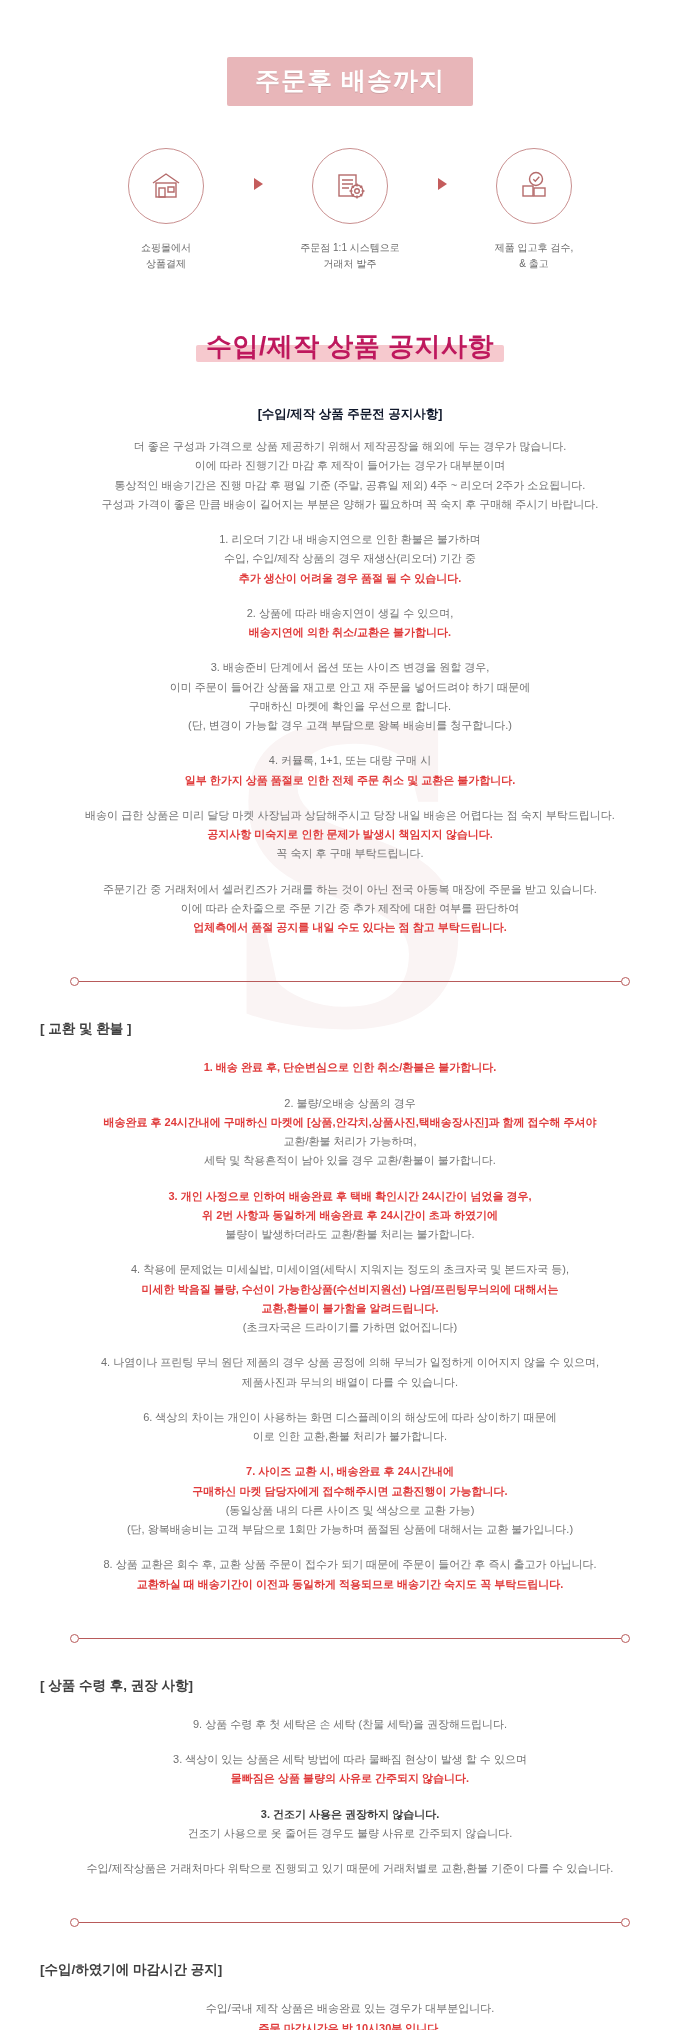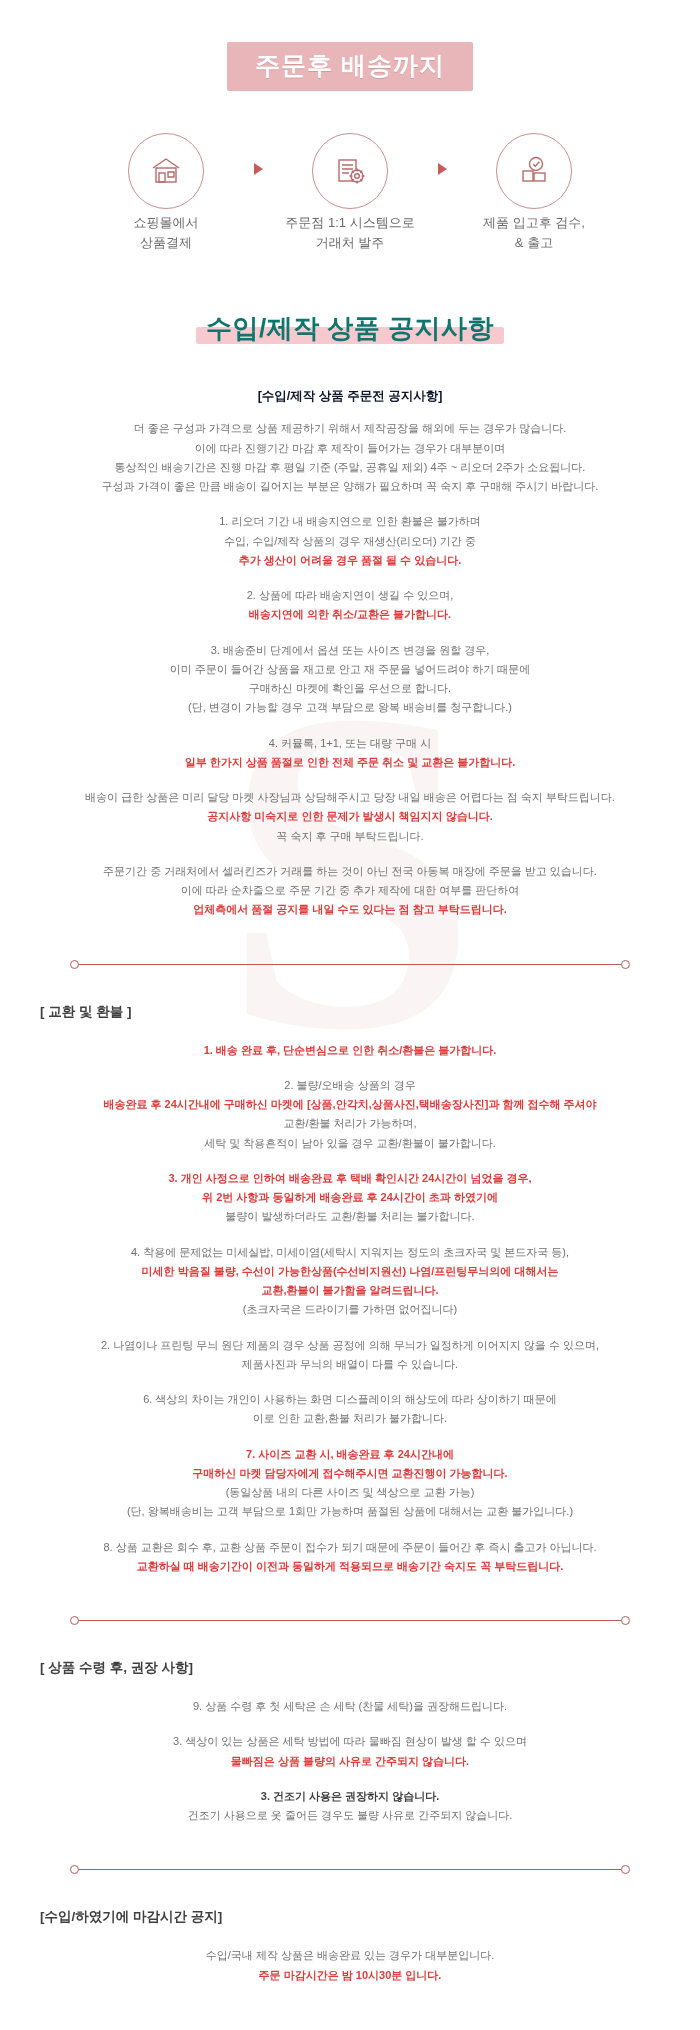--- a/index.html
+++ b/index.html
@@ -29,21 +29,21 @@
     font-family:"Liberation Serif","DejaVu Serif",serif;
     font-weight:700;
     z-index:0;
     user-select:none;
   }
   .content{position:relative;z-index:2;}
 
   
   .banner-wrap{
     text-align:center;
-    padding-top:42px;
+    padding-top:57px;
   }
   .banner{
     display:inline-block;
     background:#e8b6b9;
     color:#ffffff;
     font-size:25px;
     font-weight:700;
     letter-spacing:1px;
     padding:7px 28px 9px;
     border-radius:2px;
@@ -65,22 +65,22 @@
   .circle{
     width:74px;height:74px;
     margin:0 auto;
     border:1.5px solid #c98f8f;
     border-radius:50%;
     display:flex;align-items:center;justify-content:center;
     background:#fff;
   }
   .circle svg{display:block;}
   .step-label{
-    margin-top:4px;
-    font-size:13px;
+    margin-top:16px;
+    font-size:10px;
     line-height:1.55;
     color:#6b6b6b;
   }
   .arrow{
     width:34px;
     display:flex;
     align-items:center;
     justify-content:center;
     padding-top:30px;
   }
@@ -108,21 +108,21 @@
     left:0;right:0;
     top:16px;bottom:2px;
     background:#f6c9ce;
     z-index:0;
     border-radius:2px;
   }
   .title-wrap .hl b{
     position:relative;
     z-index:1;
     font-size:26px;
-    color:#0f766e;
+    color:#be185d;
     font-weight:700;
     letter-spacing:0.5px;
   }
 
   
   .sect{
     margin:0 auto;
     width:620px;
     text-align:center;
   }
@@ -322,21 +322,21 @@
       </p>
 
       <p class="blk">
         <span>4. 착용에 문제없는 미세실밥, 미세이염(세탁시 지워지는 정도의 초크자국 및 본드자국 등),</span><br>
         <span class="red">미세한 박음질 불량, 수선이 가능한상품(수선비지원선) 나염/프린팅무늬의에 대해서는</span><br>
         <span class="red">교환,환불이 불가함을 알려드립니다.</span><br>
         <span>(초크자국은 드라이기를 가하면 없어집니다)</span>
       </p>
 
       <p class="blk">
-        <span>2. 나염이나 프린팅 무늬 원단 제품의 경우 상품 공정에 의해 무늬가 일정하게 이어지지 않을 수 있으며,</span><br>
+        <span>4. 나염이나 프린팅 무늬 원단 제품의 경우 상품 공정에 의해 무늬가 일정하게 이어지지 않을 수 있으며,</span><br>
         <span>제품사진과 무늬의 배열이 다를 수 있습니다.</span>
       </p>
 
       <p class="blk">
         <span>6. 색상의 차이는 개인이 사용하는 화면 디스플레이의 해상도에 따라 상이하기 때문에</span><br>
         <span>이로 인한 교환,환불 처리가 불가합니다.</span>
       </p>
 
       <p class="blk">
         <span class="red">7. 사이즈 교환 시, 배송완료 후 24시간내에</span><br>
@@ -367,20 +367,21 @@
       <p class="blk">
         <span>3. 색상이 있는 상품은 세탁 방법에 따라 물빠짐 현상이 발생 할 수 있으며</span><br>
         <span class="red">물빠짐은 상품 불량의 사유로 간주되지 않습니다.</span>
       </p>
 
       <p class="blk">
         <span class="dark">3. 건조기 사용은 권장하지 않습니다.</span><br>
         <span>건조기 사용으로 옷 줄어든 경우도 불량 사유로 간주되지 않습니다.</span>
       </p>
 
+      <p class="blk gap-lg">수입/제작상품은 거래처마다 위탁으로 진행되고 있기 때문에 거래처별로 교환,환불 기준이 다를 수 있습니다.</p>
     </div>
 
     <div class="divider">
       <span class="dot l"></span>
       <span class="line"></span>
       <span class="dot r"></span>
     </div>
 
     <div class="sect" style="padding-bottom:60px;">
       <div class="sect-title">[수입/하였기에 마감시간 공지]</div>

